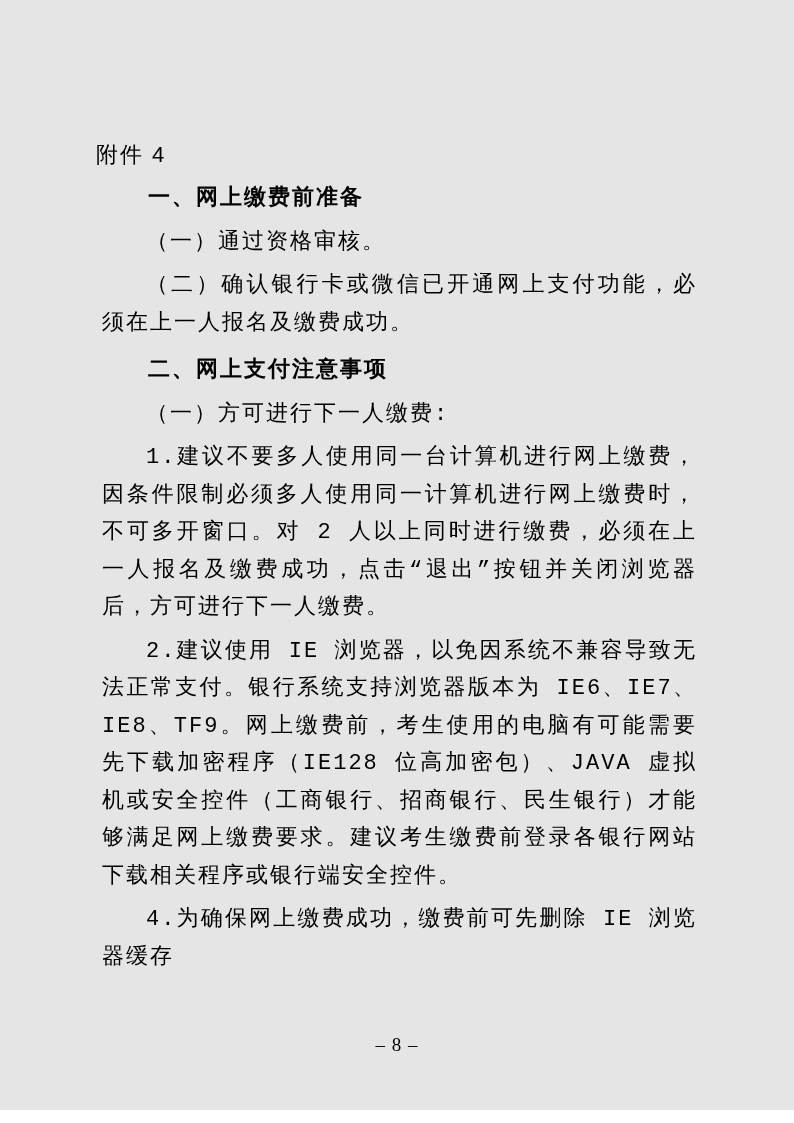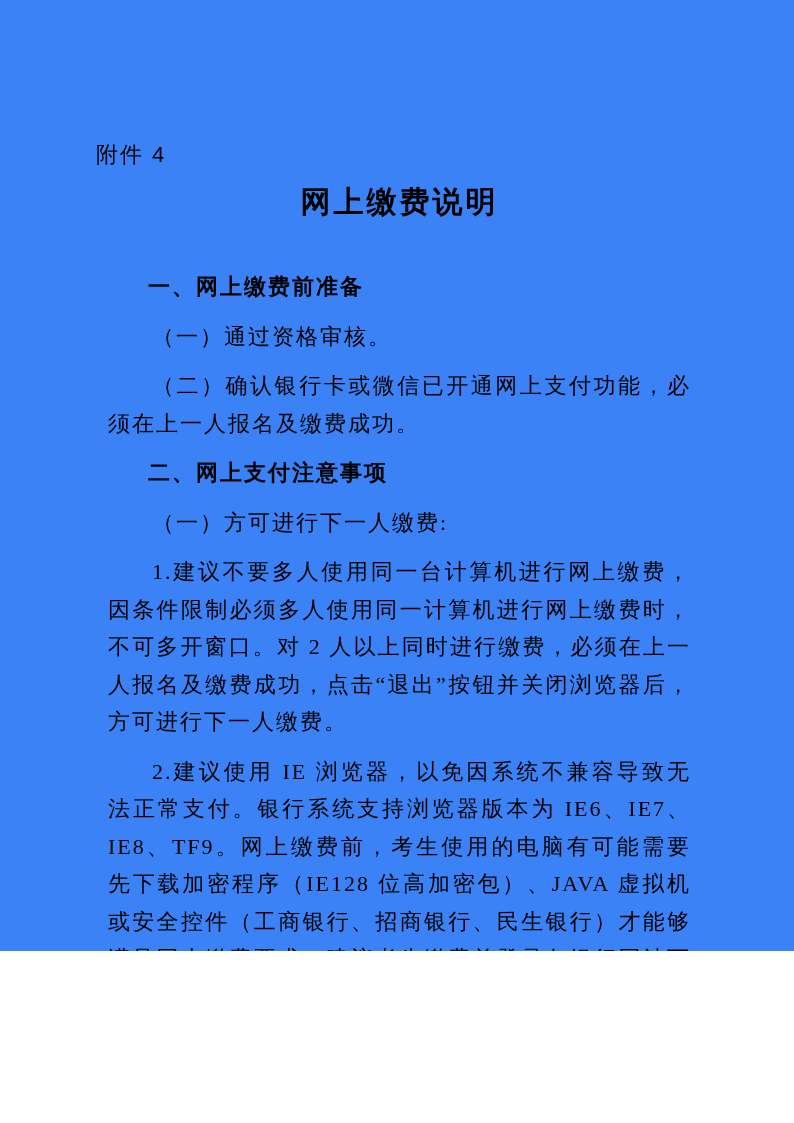--- a/index.html
+++ b/index.html
@@ -3,22 +3,22 @@
 <meta charset="utf-8">
 <style>
   html, body {
     margin: 0;
     padding: 0;
     background: #ffffff;
   }
   .page {
     position: relative;
     width: 794px;
-    height: 951px;
-    background: #3b82f6;
+    height: 1110px;
+    background: #e5e5e5;
     color: #000000;
     font-family: "Liberation Serif", serif;
     overflow: hidden;
     box-sizing: border-box;
   }
   .content {
     position: absolute;
     left: 96px;
     top: 140px;
     width: 607px;
@@ -42,47 +42,47 @@
   .sec-heading {
     margin: 8px;
     font-family: "Liberation Sans", sans-serif;
     font-weight: bold;
     font-size: 22px;
     line-height: 37.5px;
     letter-spacing: 2px;
     text-indent: 2em;
   }
   .body-para {
-    margin: 12px;
+    margin: 6px;
     font-size: 22px;
     line-height: 37.5px;
     letter-spacing: 2px;
     text-indent: 2em;
     text-align: justify;
     text-justify: inter-ideograph;
+    font-family: Liberation Mono, monospace;
   }
   .page-footer {
     position: absolute;
     left: 0;
     right: 0;
     top: 1034px;
     text-align: center;
     font-size: 19px;
     letter-spacing: 1px;
     font-family: "Liberation Serif", serif;
   }
 </style>
 </head>
 <body>
 
 <div class="page">
   <div class="content">
     <div class="attachment-label">附件 4</div>
 
-    <h1 class="doc-title">网上缴费说明</h1>
 
     <p class="sec-heading">一、网上缴费前准备</p>
 
     <p class="body-para">（一）通过资格审核。</p>
 
     <p class="body-para">（二）确认银行卡或微信已开通网上支付功能，必须在上一人报名及缴费成功。</p>
 
     <p class="sec-heading">二、网上支付注意事项</p>
 
     <p class="body-para">（一）方可进行下一人缴费:</p>

